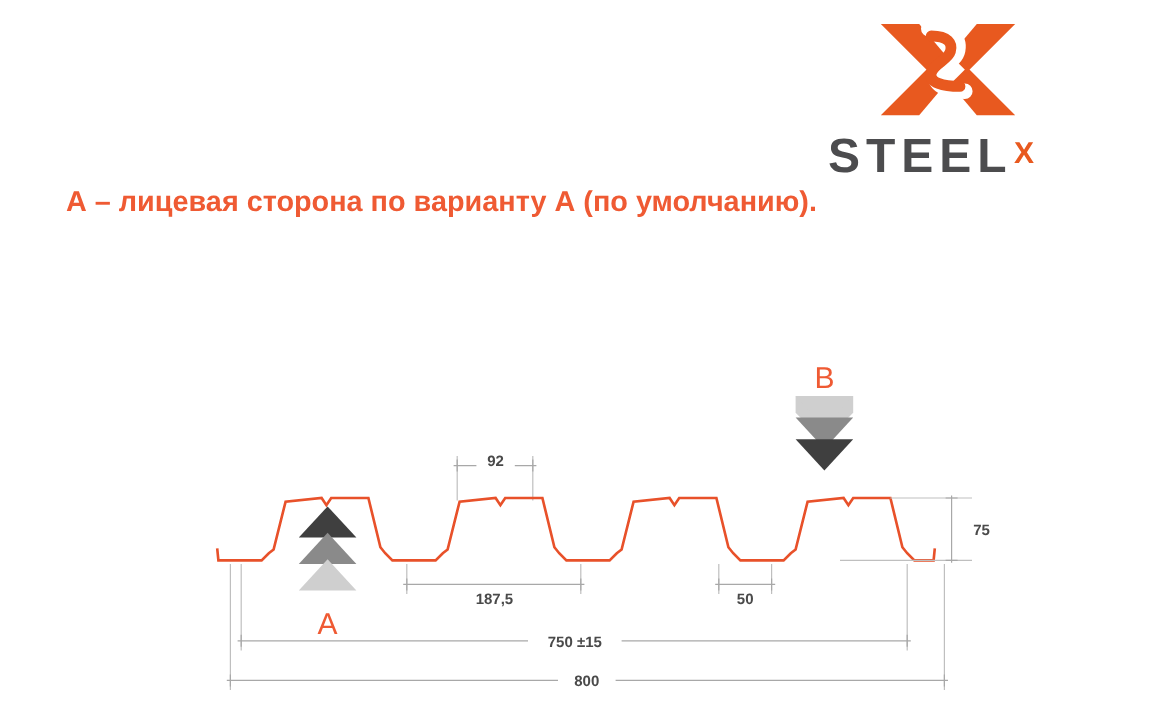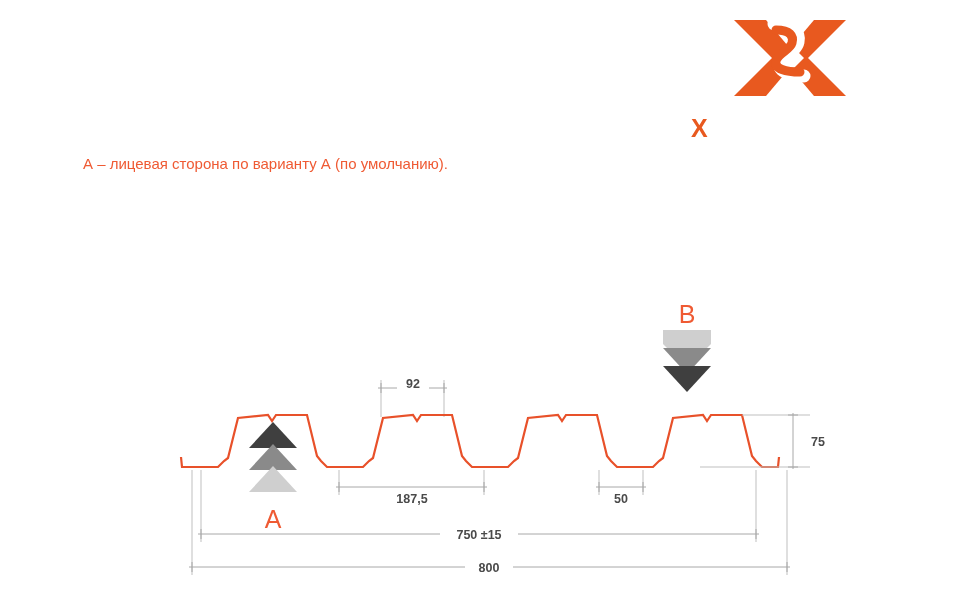--- a/index.html
+++ b/index.html
@@ -69,26 +69,25 @@
 
   
   .notes {
     position: absolute;
     left: 55px;
     top: 155px;
     width: 760px;
   }
   .note-line {
     font-family: "Liberation Sans", sans-serif;
-    font-size: 15px;
-    font-weight: 400;
+    font-size: 24px;
+    font-weight: 700;
     color: #ef5a33;
     letter-spacing: 0px;
     white-space: nowrap;
-    margin-left: 28px;
   }
   .note-line.first { margin-bottom: 28px; }
 
   
   #drawing {
     position: absolute;
     left: 0;
     top: 280px;
     width: 970px;
     height: 317px;
@@ -148,20 +147,21 @@
 
         </g>
         <g>
 
           <path d="M44,8 C62,8 70,16 68,26 C66,36 52,38 50,46 C48,54 58,60 74,60" fill="none" stroke="#ffffff" stroke-width="13" stroke-linecap="round" stroke-linejoin="round"></path>
           <path d="M46,14 C60,14 64,20 62,27 C60,34 48,37 46,45 C44,53 56,56 70,56" fill="none" stroke="#e8591f" stroke-width="9" stroke-linecap="round" stroke-linejoin="round"></path>
         </g>
       </svg>
     </div>
     <div class="brand-word">
+      <span class="word-steel">STEEL</span>
         <span class="word-x">X</span>
     </div>
   </div>
 
   <div class="notes">
     <div class="note-line first">А – лицевая сторона по варианту А (по умолчанию).</div>
   </div>
 
   <div id="drawing">
     <svg width="970" height="317" viewBox="0 0 970 317" xmlns="http://www.w3.org/2000/svg">

